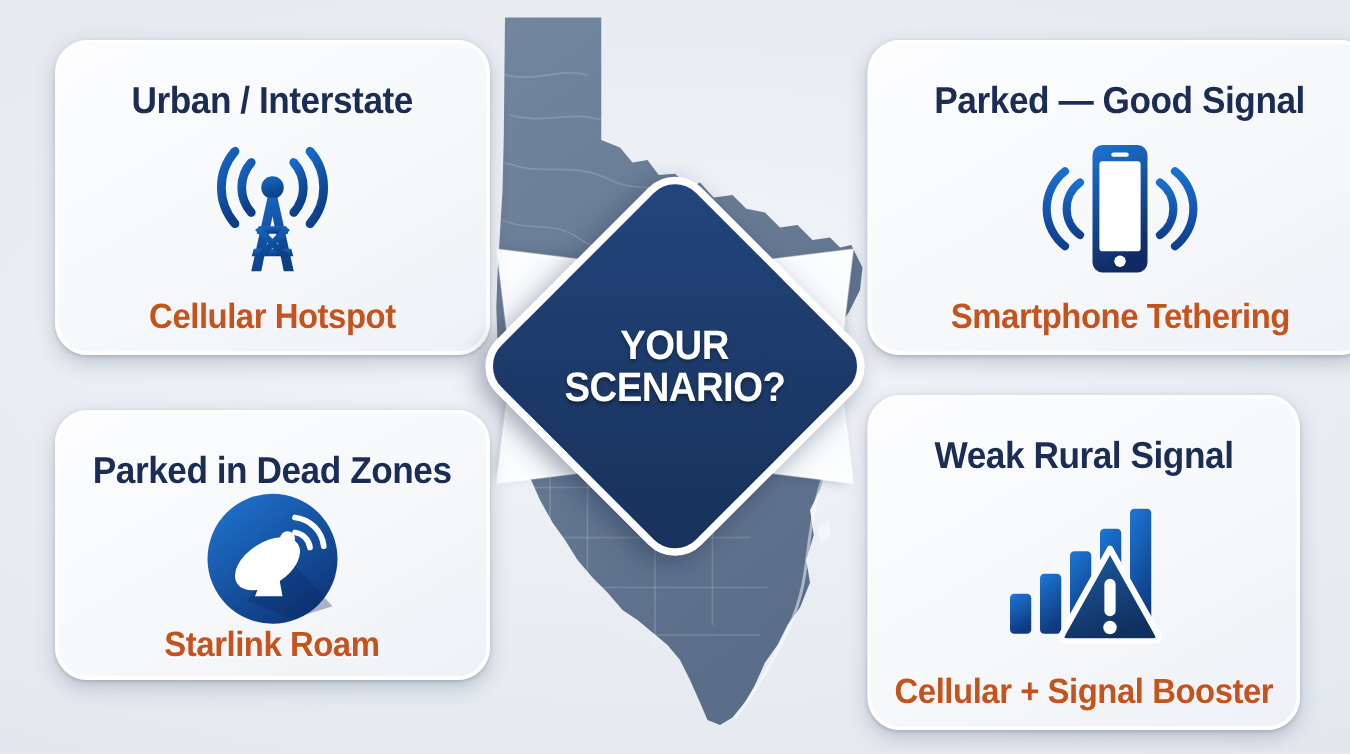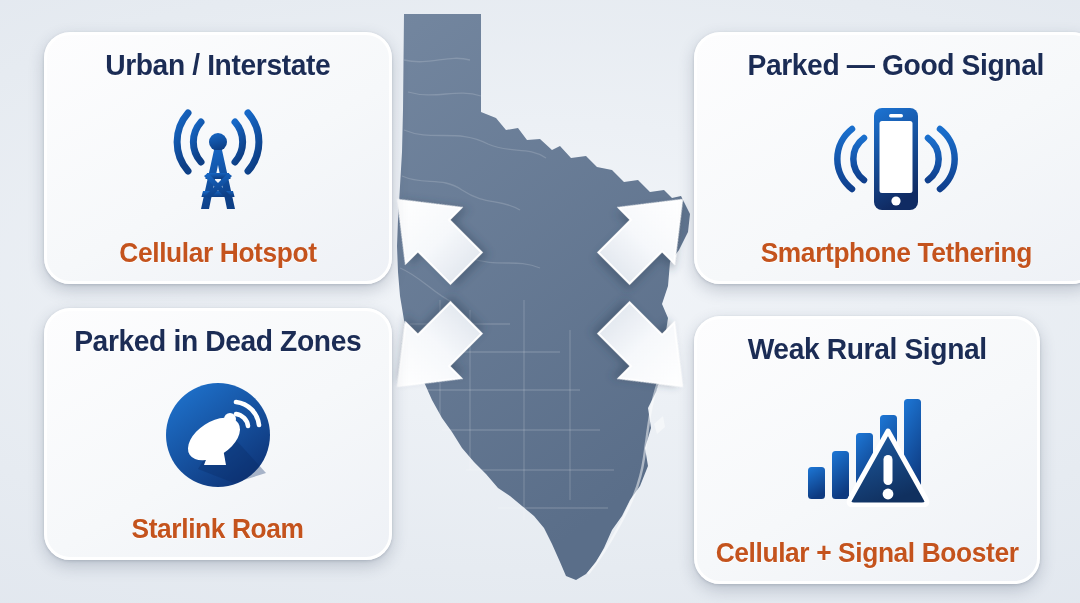--- a/index.html
+++ b/index.html
@@ -24,25 +24,25 @@
   
   .card{
     position:absolute;
     background:linear-gradient(150deg,#fdfdfe 0%,#f6f8fa 55%,#eef1f6 100%);
     border:3px solid #ffffff;
     border-radius:26px;
     box-shadow:0 6px 16px rgba(40,55,80,.22), 0 1px 3px rgba(40,55,80,.18);
     display:flex;flex-direction:column;
     align-items:center;justify-content:space-between;
     box-sizing:border-box;
-    padding:14px 12px 14px;
+    padding:30px 12px 14px;
   }
   #card-tl{left:44px;  top:32px;  width:348px; height:252px;}
   #card-tr{left:694px; top:32px;  width:404px; height:252px;}
-  #card-bl{left:44px;  top:308px; width:348px; height:252px;}
+  #card-bl{left:44px;  top:328px; width:348px; height:216px;}
   #card-br{left:694px; top:316px; width:346px; height:268px;}
 
   .card-title{
     font-size:30px;font-weight:700;color:#1b2c55;
     letter-spacing:-.4px;line-height:1.05;text-align:center;
     white-space:nowrap;
     transform:scaleX(.94);
     text-shadow:0 1px 0 rgba(255,255,255,.9);
   }
   .card-solution{
@@ -295,14 +295,21 @@
         <path d="M86,36 L124,104 Q127,110 120,110 L52,110 Q45,110 48,104 Z" fill="url(#warnGrad)" stroke="#ffffff" stroke-width="5" stroke-linejoin="round"></path>
         <g fill="#ffffff">
           <rect x="81.5" y="60" width="9" height="30" rx="4.5"></rect>
           <circle cx="86" cy="99" r="5.4"></circle>
         </g>
       </svg>
     </div>
     <div class="card-solution">Cellular + Signal Booster</div>
   </div>
 
+  <div id="diamond-wrap">
+    <div id="diamond"></div>
+    <div id="diamond-text">
+      <span>YOUR</span>
+      <span id="diamond-line2">SCENARIO?</span>
+    </div>
+  </div>
 
 </div>
 
 </body></html>

